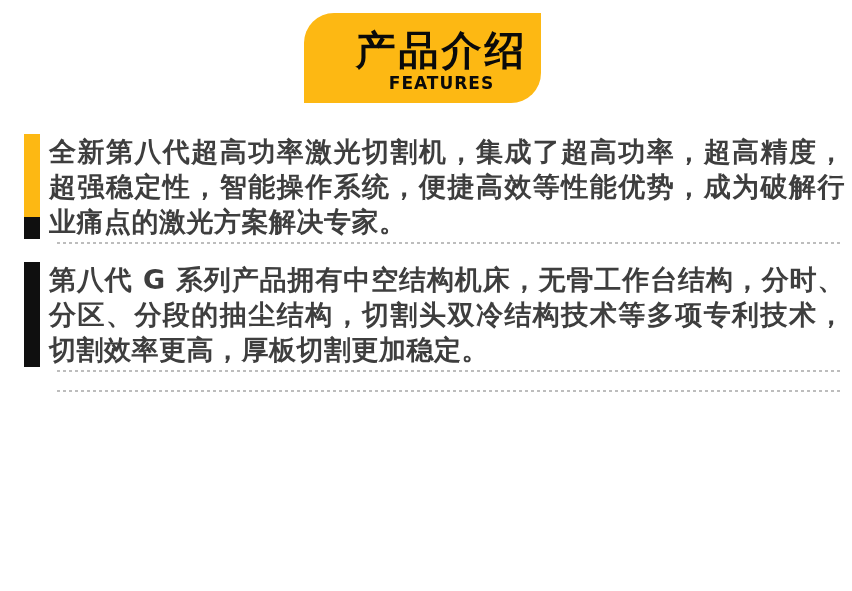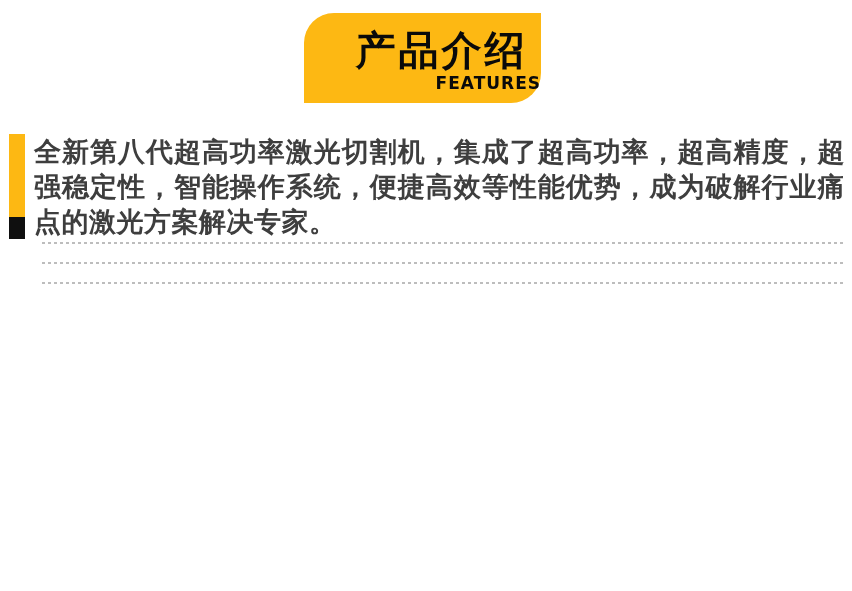--- a/index.html
+++ b/index.html
@@ -35,27 +35,26 @@
     letter-spacing:3px;
     color:#0a0a0a;
   }
   .badge-subtitle{
     margin-top:2px;
     font-size:17px;
     line-height:19px;
     font-weight:600;
     letter-spacing:1px;
     color:#0a0a0a;
-    text-align:right;
   }
 
   
   .content{
     margin-top:31px;
-    padding:0 7px 0 9px;
+    padding:0 7px 0 24px;
   }
   .para{
     display:flex;
     align-items:stretch;
   }
   .bar{
     flex:0 0 16px;
     width:16px;
     margin-right:9px;
     display:flex;
@@ -101,20 +100,27 @@
     <section class="para">
       <span class="bar bar-mixed">
         <span class="seg-top"></span>
         <span class="seg-bottom"></span>
       </span>
       <p>全新第八代超高功率激光切割机，集成了超高功率，超高精度，超强稳定性，智能操作系统，便捷高效等性能优势，成为破解行业痛点的激光方案解决专家。</p>
     </section>
 
     <hr class="sep">
 
+    <section class="para">
+      <span class="bar bar-black">
+        <span class="seg-top"></span>
+        <span class="seg-bottom"></span>
+      </span>
+      <p>第八代 G 系列产品拥有中空结构机床，无骨工作台结构，分时、分区、分段的抽尘结构，切割头双冷结构技术等多项专利技术，切割效率更高，厚板切割更加稳定。</p>
+    </section>
 
     <hr class="sep">
 
 
     <hr class="sep">
 
   </div>
 </div>
 
 </body></html>

